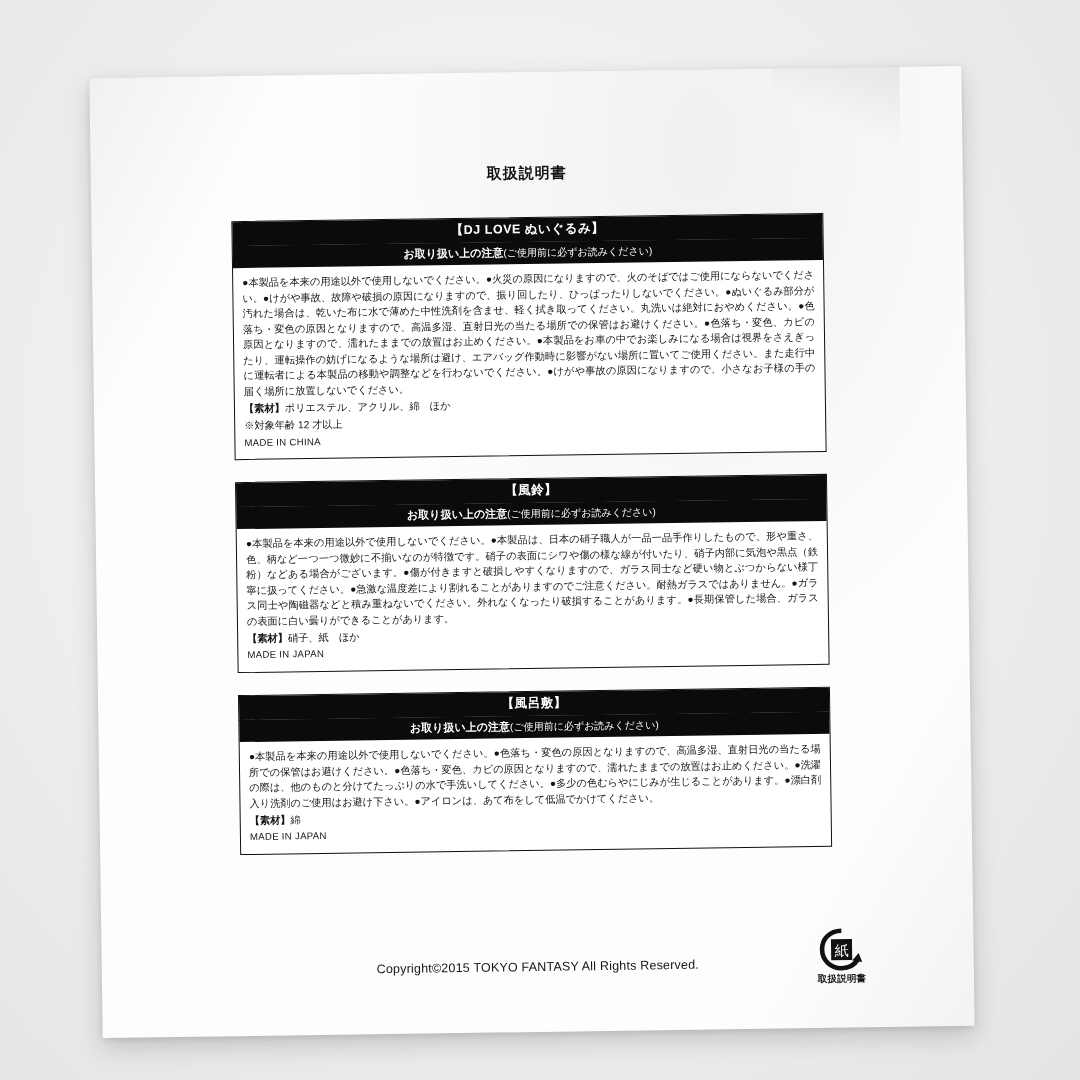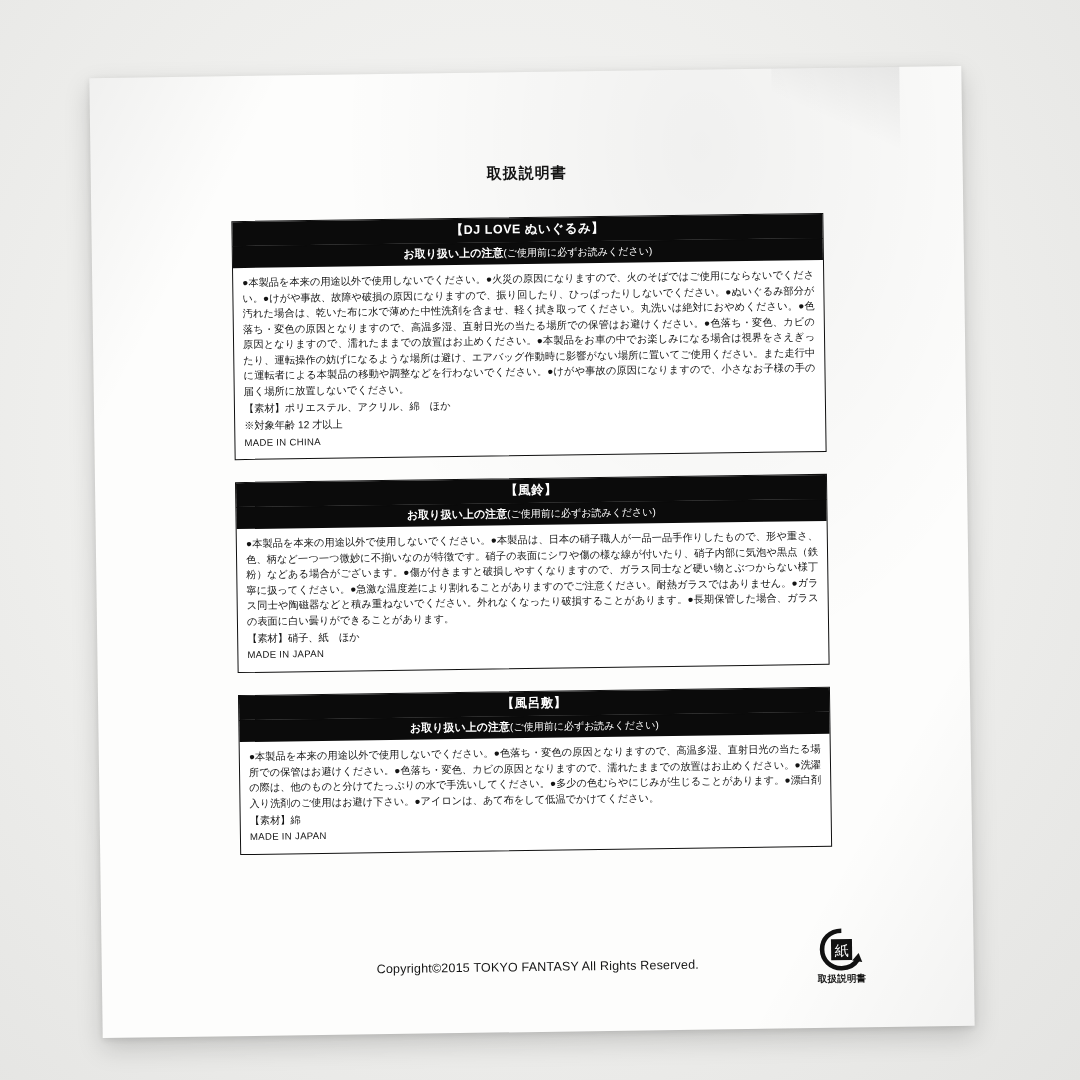--- a/index.html
+++ b/index.html
@@ -112,21 +112,21 @@
     font-size: 10.2px;
     line-height: 1.52;
     text-align: justify;
   }
   .sec-body p { margin: 0; }
   .meta {
     margin-top: 2px;
     font-size: 10.2px;
     line-height: 1.5;
   }
-  .meta .label { font-weight: normal; }
+  .meta .label { font-weight: bold; }
   .made {
     font-size: 9.6px;
     margin-top: 2px;
     letter-spacing: 0.3px;
   }
 
   .footer {
     position: absolute;
     left: 0;
     right: 0;

